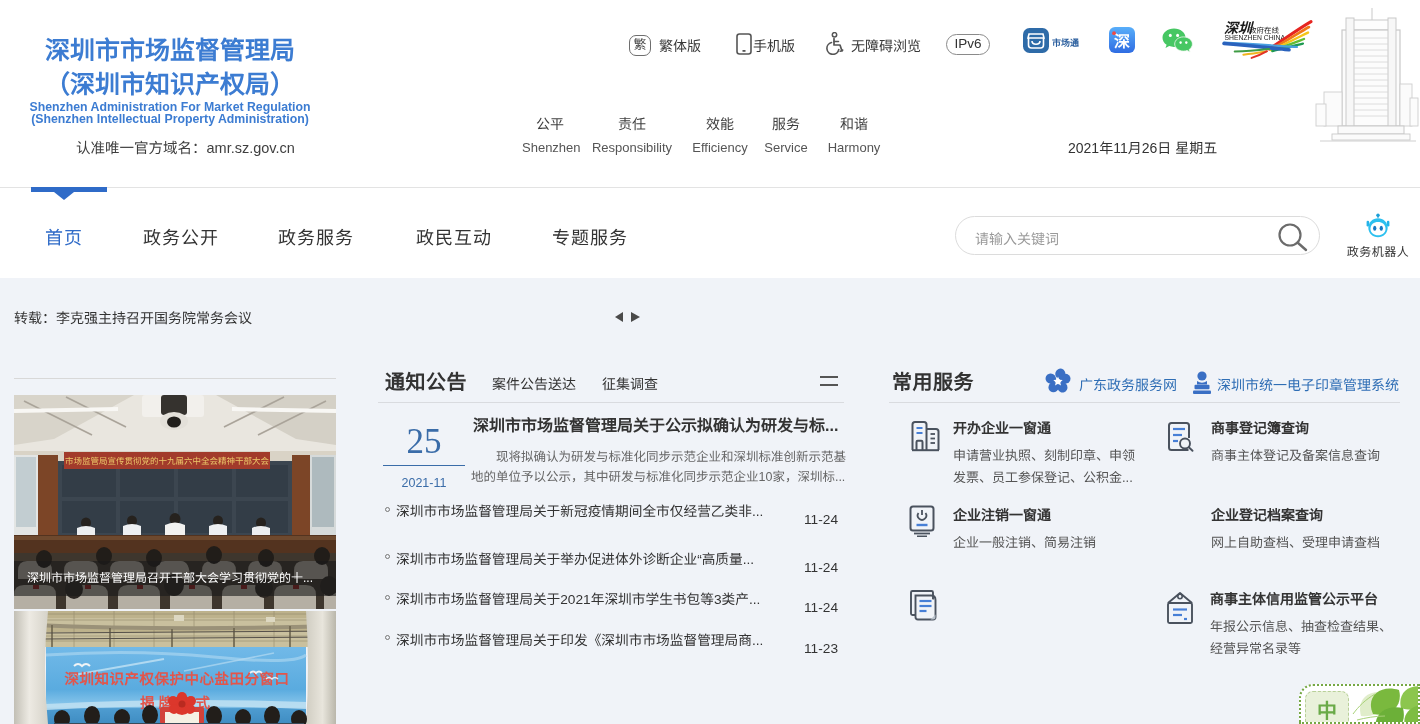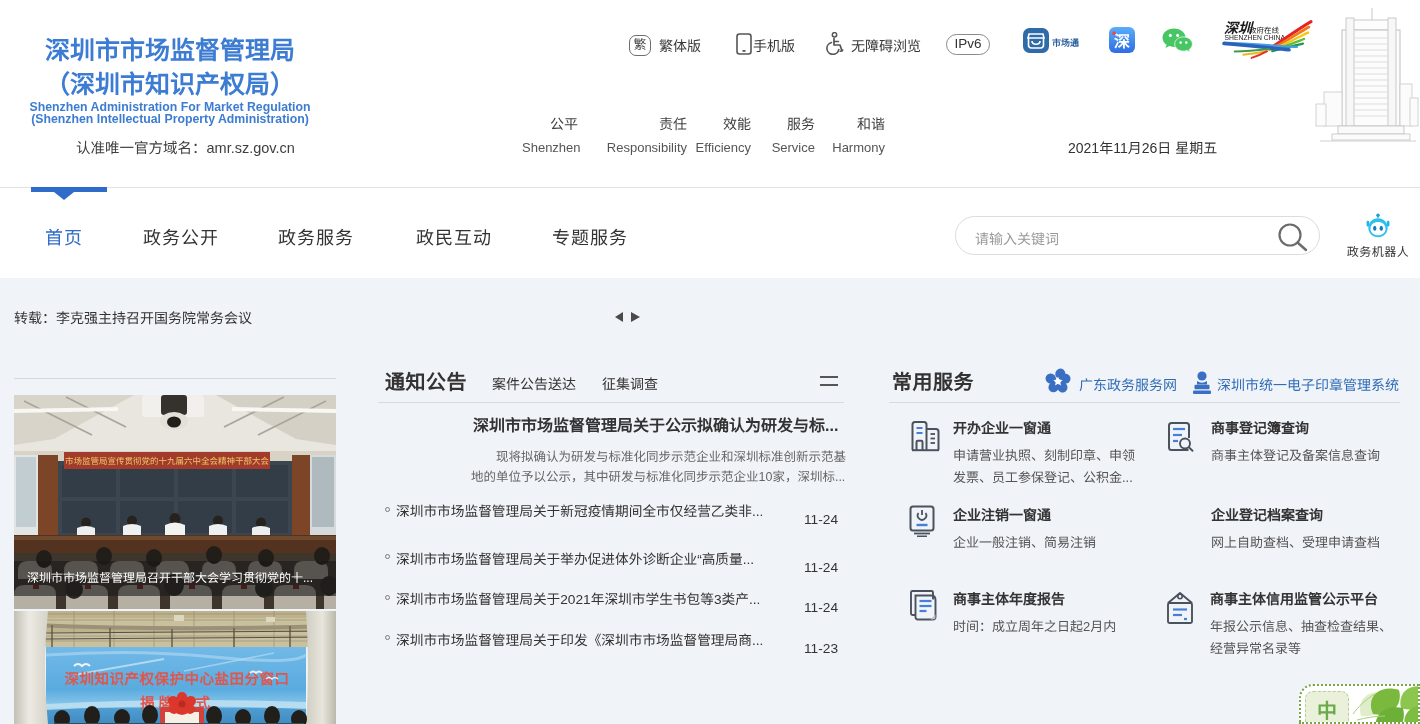--- a/index.html
+++ b/index.html
@@ -12,21 +12,21 @@
 #hdr-border { position:absolute; left:0; top:187px; width:1420px; height:1px; background:#e3e3e3; }
 
 .logo-cn { position:absolute; left:28px; top:34px; width:284px; text-align:center; color:#3c7cd2; font-size:25px; font-weight:bold; line-height:33.5px; white-space:nowrap; }
 .logo-en { position:absolute; left:10px; top:102px; width:320px; text-align:center; color:#3c7cd2; font-size:12.3px; font-weight:bold; line-height:11.6px; }
 .logo-domain { position:absolute; left:76px; top:136px; font-size:14.5px; color:#3f3f3f; }
 
 .util { position:absolute; top:34px; height:22px; display:flex; align-items:center; color:#383838; font-size:14px; }
 .fanbox { display:inline-block; width:22px; height:21px; border:1.5px solid #6e6e6e; border-radius:7px; font-size:13px; line-height:18px; text-align:center; margin-right:8px; color:#4a4a4a; }
 .pill-ipv6 { position:absolute; left:946px; top:34px; width:44px; height:21px; border:1.5px solid #8a8a8a; border-radius:11px; font-size:13.5px; color:#333; text-align:center; line-height:18px; }
 
-.values { position:absolute; top:113px; text-align:right; }
+.values { position:absolute; top:113px; text-align:center; }
 .values .cn { font-size:14px; color:#3f3f3f; }
 .values .en { font-size:13px; color:#555; margin-top:6.5px; }
 .hdate { position:absolute; left:1068px; top:137px; font-size:14px; color:#333; }
 
 .sct-label { position:absolute; left:1052px; top:35.5px; font-size:9px; font-weight:bold; color:#2b5f9e; }
 
 
 #navline { position:absolute; left:31px; top:187px; width:76px; height:5px; background:#2f6bc8; }
 #navtri { position:absolute; left:54px; top:192px; width:0; height:0; border-left:10px solid transparent; border-right:10px solid transparent; border-top:8px solid #2f6bc8; }
 .nav a { position:absolute; top:223px; font-size:18px; color:#333; text-decoration:none; letter-spacing:1px; }
@@ -430,20 +430,25 @@
 
   <div id="midhead" class="colhead-title">通知公告</div>
   <div class="tabitem" style="left:492px;">案件公告送达</div>
   <div class="tabitem" style="left:602px;">征集调查</div>
   <div id="moreico">
       <div></div>
       <div></div>
     </div>
   <div id="midborder"></div>
 
+  <div id="feat-date">
+      <div class="d">25</div>
+      <div class="ul"></div>
+      <div class="m">2021-11</div>
+    </div>
   <div id="feat-title">深圳市市场监督管理局关于公示拟确认为研发与标...</div>
   <div id="feat-sum">现将拟确认为研发与标准化同步示范企业和深圳标准创新示范基地的单位予以公示，其中研发与标准化同步示范企业10家，深圳标...</div>
 
   <div class="nitem" style="top:222px;"><span class="bu"></span><span class="tt">深圳市市场监督管理局关于新冠疫情期间全市仅经营乙类非...</span><span class="dt">11-24</span></div>
   <div class="nitem" style="top:269.5px;"><span class="bu"></span><span class="tt">深圳市市场监督管理局关于举办促进体外诊断企业“高质量...</span><span class="dt">11-24</span></div>
   <div class="nitem" style="top:310px;"><span class="bu"></span><span class="tt">深圳市市场监督管理局关于2021年深圳市学生书包等3类产...</span><span class="dt">11-24</span></div>
   <div class="nitem" style="top:350.5px;"><span class="bu"></span><span class="tt">深圳市市场监督管理局关于印发《深圳市市场监督管理局商...</span><span class="dt">11-23</span></div>
 
   <div id="righthead" class="colhead-title">常用服务</div>
   <div style="position:absolute;left:1045px;top:90px;"><svg width="26" height="26" viewBox="0 0 26 26">
@@ -520,24 +525,20 @@
       <div class="d">商事主体登记及备案信息查询</div>
     </div>
   <div class="svc" style="left:953px; top:226px; width:200px;">
       <div class="t">企业注销一窗通</div>
       <div class="d">企业一般注销、简易注销</div>
     </div>
   <div class="svc" style="left:1211px; top:226px; width:200px;">
       <div class="t">企业登记档案查询</div>
       <div class="d">网上自助查档、受理申请查档</div>
     </div>
-  <div class="svc" style="left:953px; top:310px; width:200px;">
-      <div class="t">商事主体年度报告</div>
-      <div class="d">时间：成立周年之日起2月内</div>
-    </div>
   <div class="svc" style="left:1210px; top:310px; width:188px;">
       <div class="t">商事主体信用监管公示平台</div>
       <div class="d">年报公示信息、抽查检查结果、经营异常名录等</div>
     </div>
 
   <div id="greenw">
       <div class="tile">中</div>
       <svg width="121" height="46" viewBox="0 0 121 46" style="position:absolute;left:0;top:0;">
         <g opacity="0.55">
           <path d="M60 30 C55 12 70 2 85 8 C88 20 78 32 60 30 Z" fill="#c6df9e"></path>

